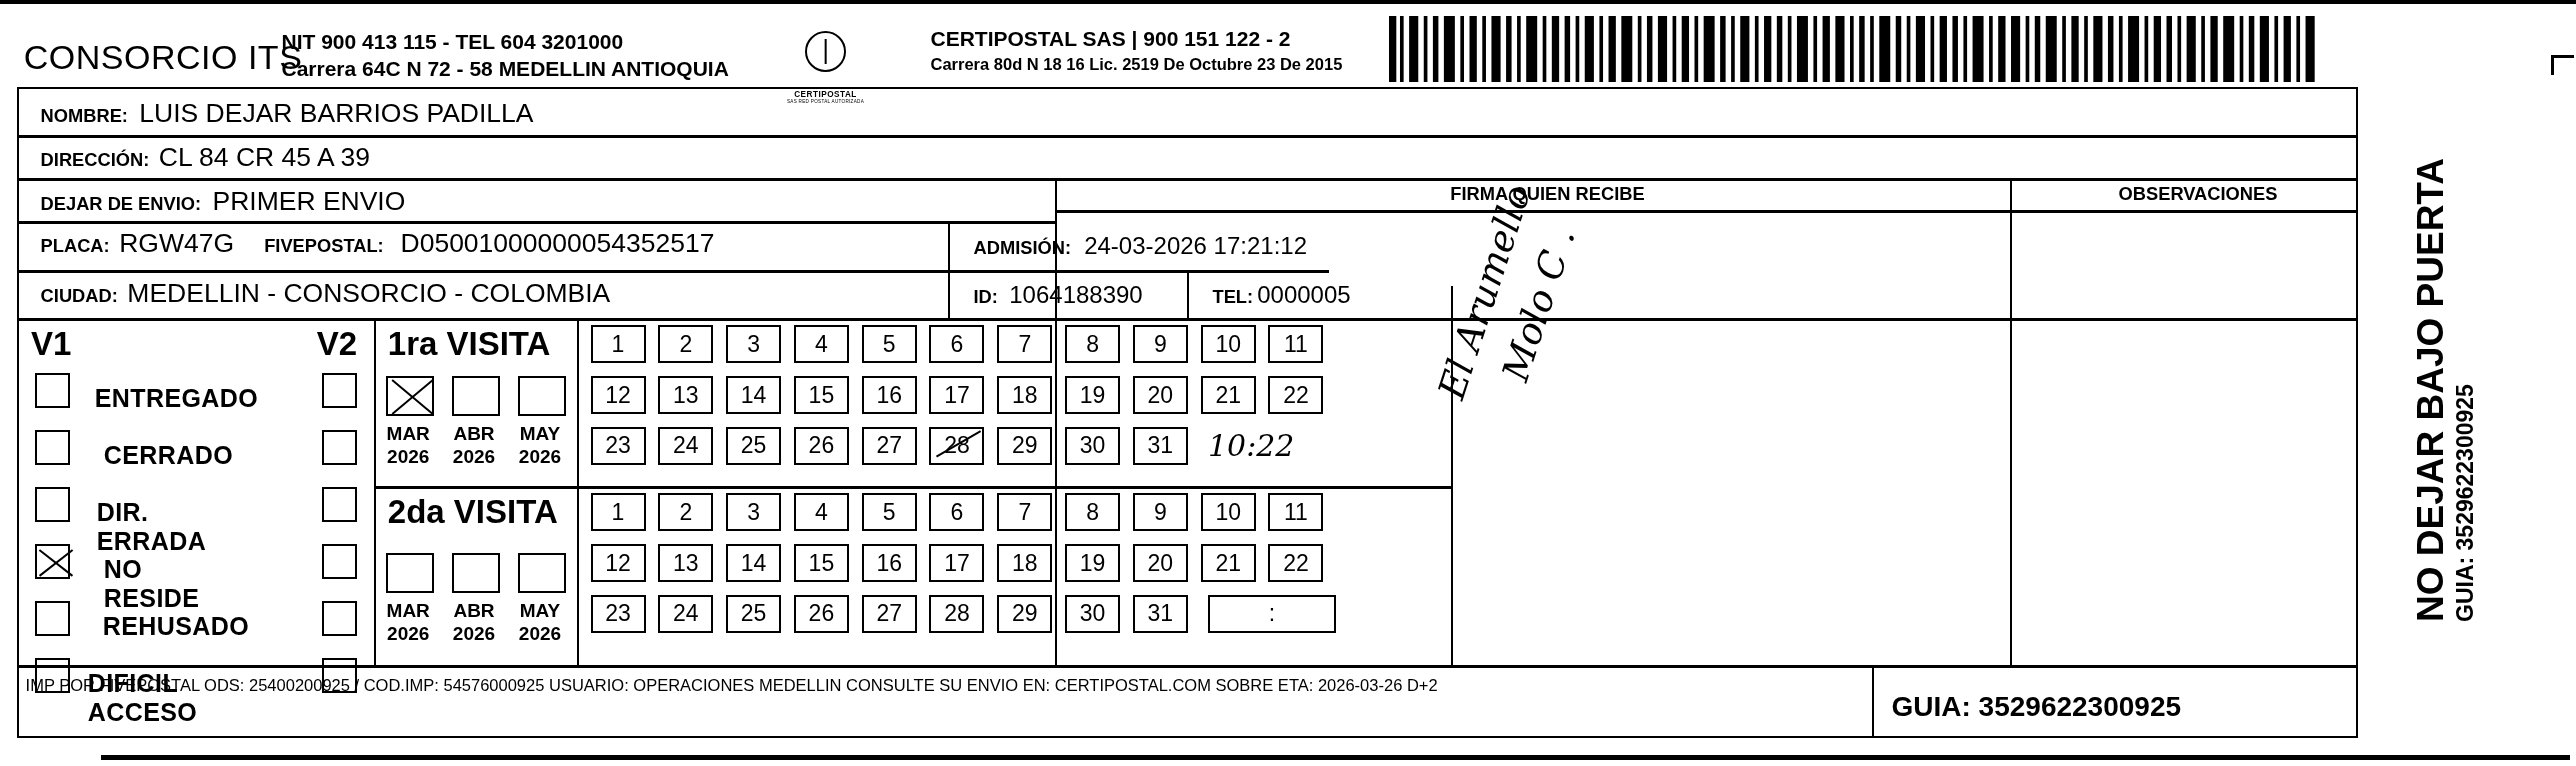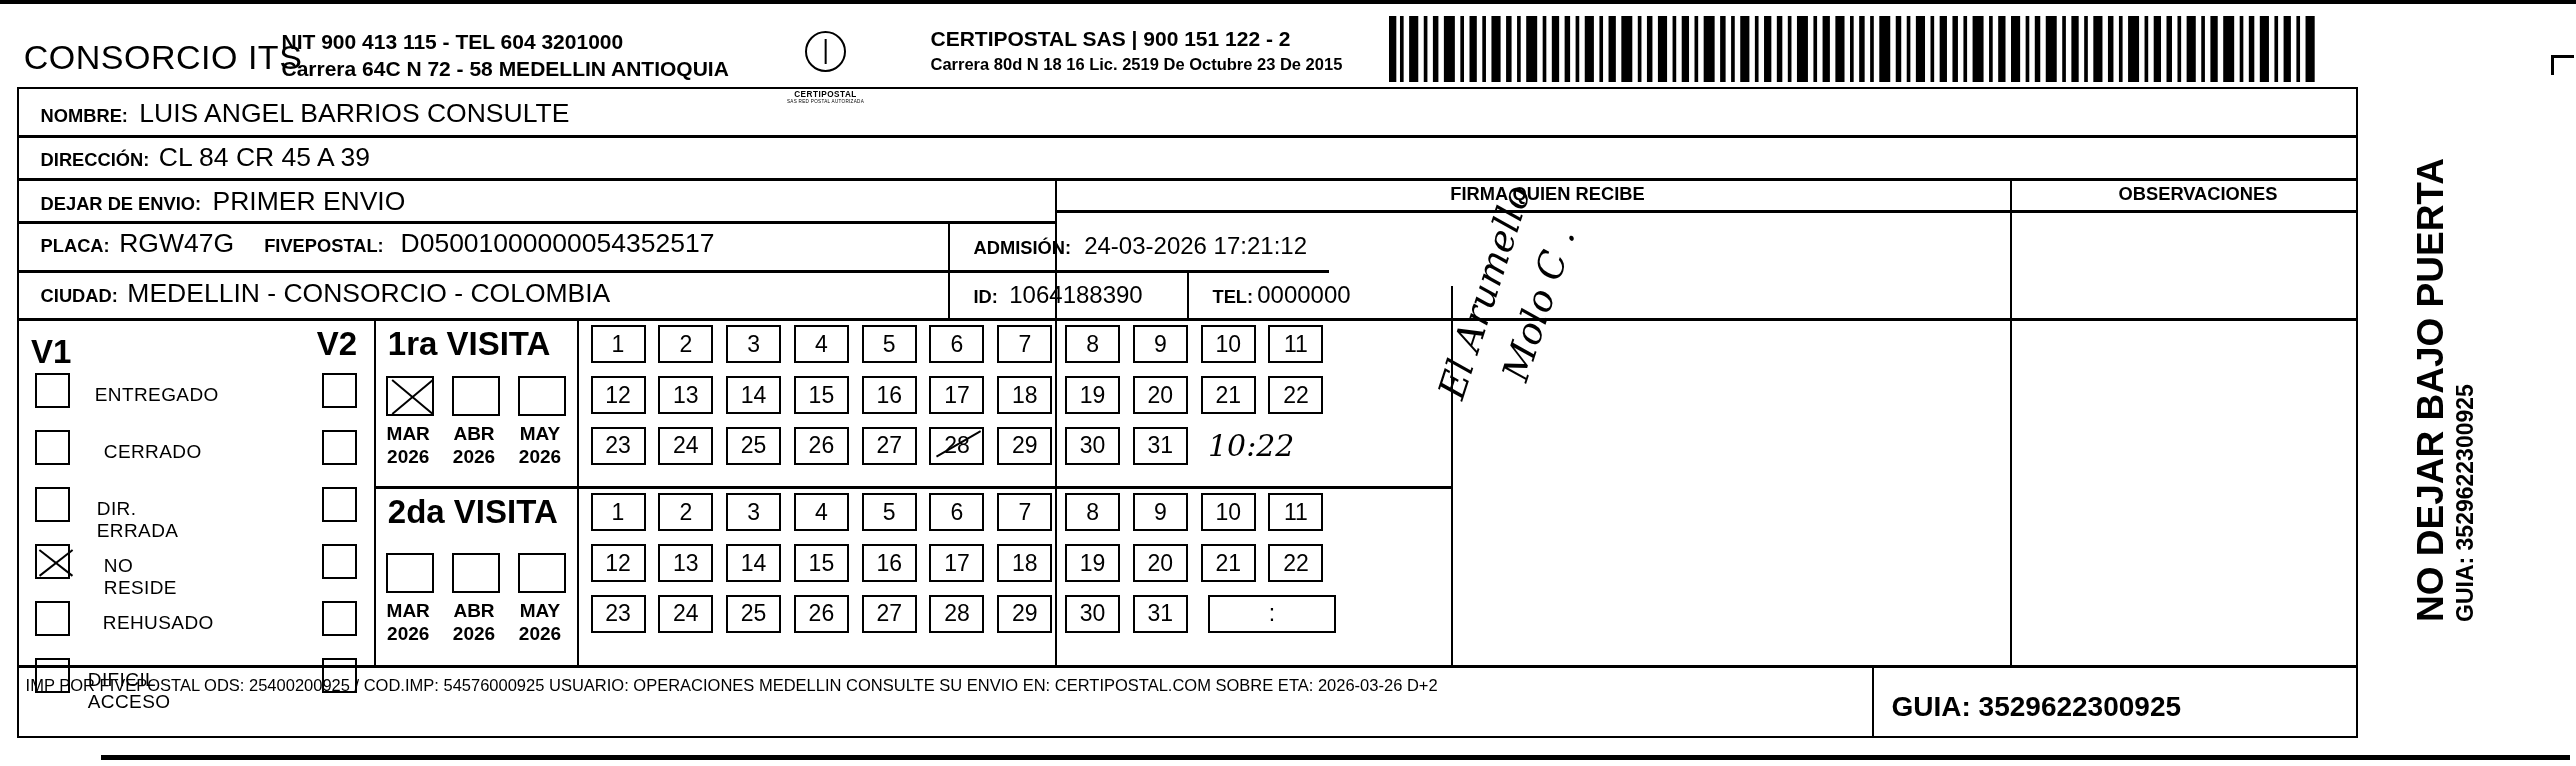--- a/index.html
+++ b/index.html
@@ -27,21 +27,21 @@
   
   .chk{width:35px;height:35px;border:2.7px solid #000;box-sizing:border-box;position:relative;background:#fff;}
   .chk.x:before,.chk.x:after{content:"";position:absolute;left:-1.8px;top:50%;width:42px;height:1.8px;background:#000;}
   .chk.x:before{transform:rotate(38deg);}
   .chk.x:after{transform:rotate(-38deg);}
   .daybox{width:55px;height:38px;border:2.7px solid #000;box-sizing:border-box;display:flex;align-items:center;justify-content:center;font-size:23px;background:#fff;}
   .mbox{width:48px;height:40px;border:2.7px solid #000;box-sizing:border-box;position:relative;background:#fff;}
   .mbox.x:before,.mbox.x:after{content:"";position:absolute;left:-1.8px;top:50%;width:53px;height:1.8px;background:#000;}
   .mbox.x:before{transform:rotate(40deg);}
   .mbox.x:after{transform:rotate(-40deg);}
-  .statlbl{font-size:19px;font-weight:normal;letter-spacing:0.4px;}
+  .statlbl{font-size:25px;font-weight:bold;letter-spacing:0.4px;}
   .vtitle{font-size:33px;font-weight:bold;}
   .mlab{font-size:19px;font-weight:bold;text-align:center;line-height:23px;}
   .foot{font-size:16.5px;line-height:25.6px;}
   .guia-text{font-size:28px;font-weight:bold;}
   .vert{transform:rotate(-90deg);transform-origin:left top;white-space:nowrap;}
   .hand{font-family:"DejaVu Serif", serif;font-style:italic;}
   .topline{position:absolute;left:0;top:0;width:2576px;height:3.7px;background:#000;}
   .botline{position:absolute;left:101px;top:755px;width:2469px;height:4.6px;background:#000;}
   .rightmark{position:absolute;left:2551px;top:55px;width:20px;height:16.5px;border-top:3.7px solid #000;border-left:3.7px solid #000;}
 </style>
@@ -154,21 +154,21 @@
             <rect x="1002" y="0" width="10" height="72"></rect>
           </g>
         </svg>
       </div>
     </div>
 
     <div style="position:absolute;left:0;top:80px;width:2341px;height:651px;border:2.7px solid #000;box-sizing:border-box;"></div>
 
     <div style="position:absolute;left:9.1px;top:91px;">
       <span class="lbl">NOMBRE:</span>
-      <span class="val" style="margin-left:7.3px;">LUIS ANGEL BARRIOS CONSULTE</span>
+      <span class="val" style="margin-left:7.3px;">LUIS DEJAR BARRIOS PADILLA</span>
     </div>
     <div class="hline" style="left:0;top:128px;width:2341px;"></div>
 
     <div style="position:absolute;left:9.1px;top:135px;">
       <span class="lbl">DIRECCIÓN:</span>
       <span class="val" style="margin-left:5.5px;">CL 84 CR 45 A   39</span>
     </div>
     <div class="hline" style="left:0;top:171px;width:2341px;"></div>
 
     <div style="position:absolute;left:9.1px;top:179px;">
@@ -195,36 +195,36 @@
       <span class="val" style="margin-left:5.5px;">MEDELLIN - CONSORCIO - COLOMBIA</span>
     </div>
     <div class="vline" style="left:931px;top:263px;height:48px;"></div>
     <div style="position:absolute;left:942px;top:274px;">
       <span class="lbl">ID:</span>
       <span class="val" style="margin-left:7.3px;font-size:24px;">1064188390</span>
     </div>
     <div class="vline" style="left:1170px;top:263px;height:48px;"></div>
     <div style="position:absolute;left:1181px;top:274px;">
       <span class="lbl">TEL:</span>
-      <span class="val" style="font-size:24px;">0000000</span>
+      <span class="val" style="font-size:24px;">0000005</span>
     </div>
     <div class="hline" style="left:0;top:311px;width:2341px;"></div>
 
     <div class="vline" style="left:1038px;top:171px;height:140px;"></div>
     <div class="vline" style="left:1038px;top:311px;height:347px;"></div>
     <div class="vline" style="left:1993px;top:171px;height:487px;"></div>
     <div class="hline" style="left:1038px;top:203px;width:1303px;"></div>
     <div style="position:absolute;left:1038px;top:176px;width:956px;text-align:center;" class="lbl">FIRMA QUIEN RECIBE</div>
     <div style="position:absolute;left:1993px;top:176px;width:347px;text-align:center;" class="lbl">OBSERVACIONES</div>
 
     <div class="hand" style="position:absolute;left:1413px;top:384px;font-size:37px;transform:rotate(-72deg);transform-origin:left top;">El Arumello</div>
     <div class="hand" style="position:absolute;left:1477px;top:366px;font-size:37px;transform:rotate(-72deg);transform-origin:left top;">Molo C .</div>
 
     <div style="position:absolute;left:7.3px;top:318px;width:349px;height:340px;">
-      <div style="position:absolute;left:7.3px;top:8px;text-align:center;" class="vtitle">V1</div>
+      <div style="position:absolute;left:7.3px;top:0;text-align:center;" class="vtitle">V1</div>
       <div style="position:absolute;left:293px;top:0;" class="vtitle">V2</div>
 
       <div style="position:absolute;left:0;top:48px;">
 
         <div style="position:relative;height:57px;">
           <div class="chk" style="position:absolute;left:11px;top:0;"></div>
           <div class="statlbl" style="position:absolute;left:71px;top:11px;">ENTREGADO</div>
           <div class="chk" style="position:absolute;left:298px;top:0;"></div>
         </div>
         <div style="position:relative;height:57px;">

